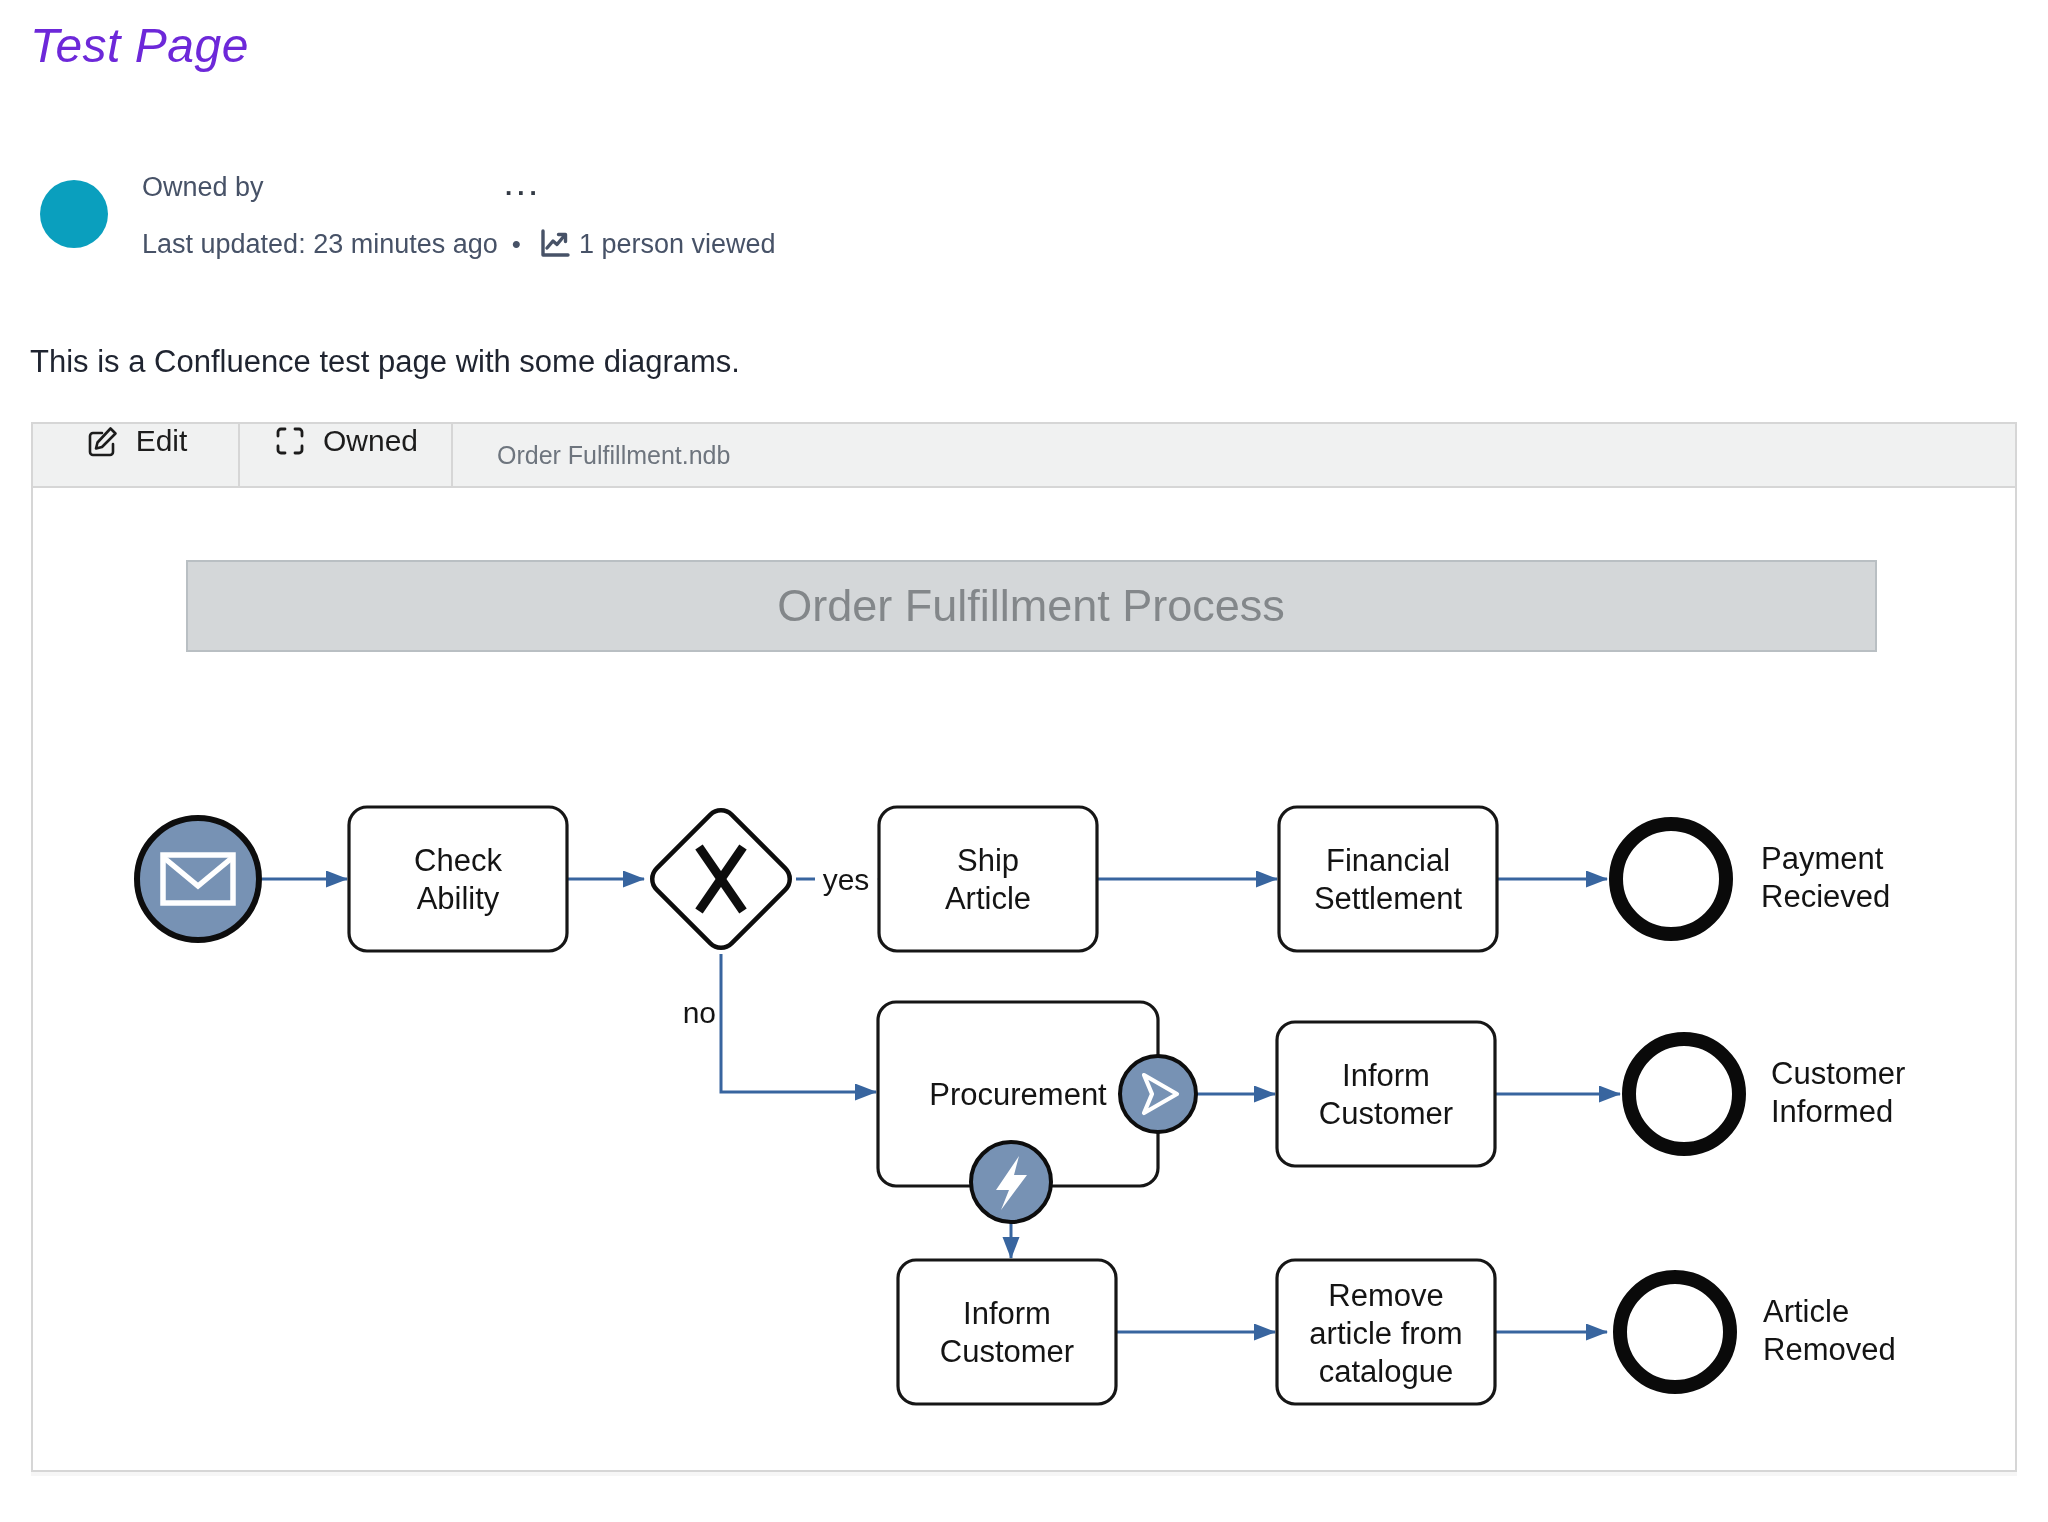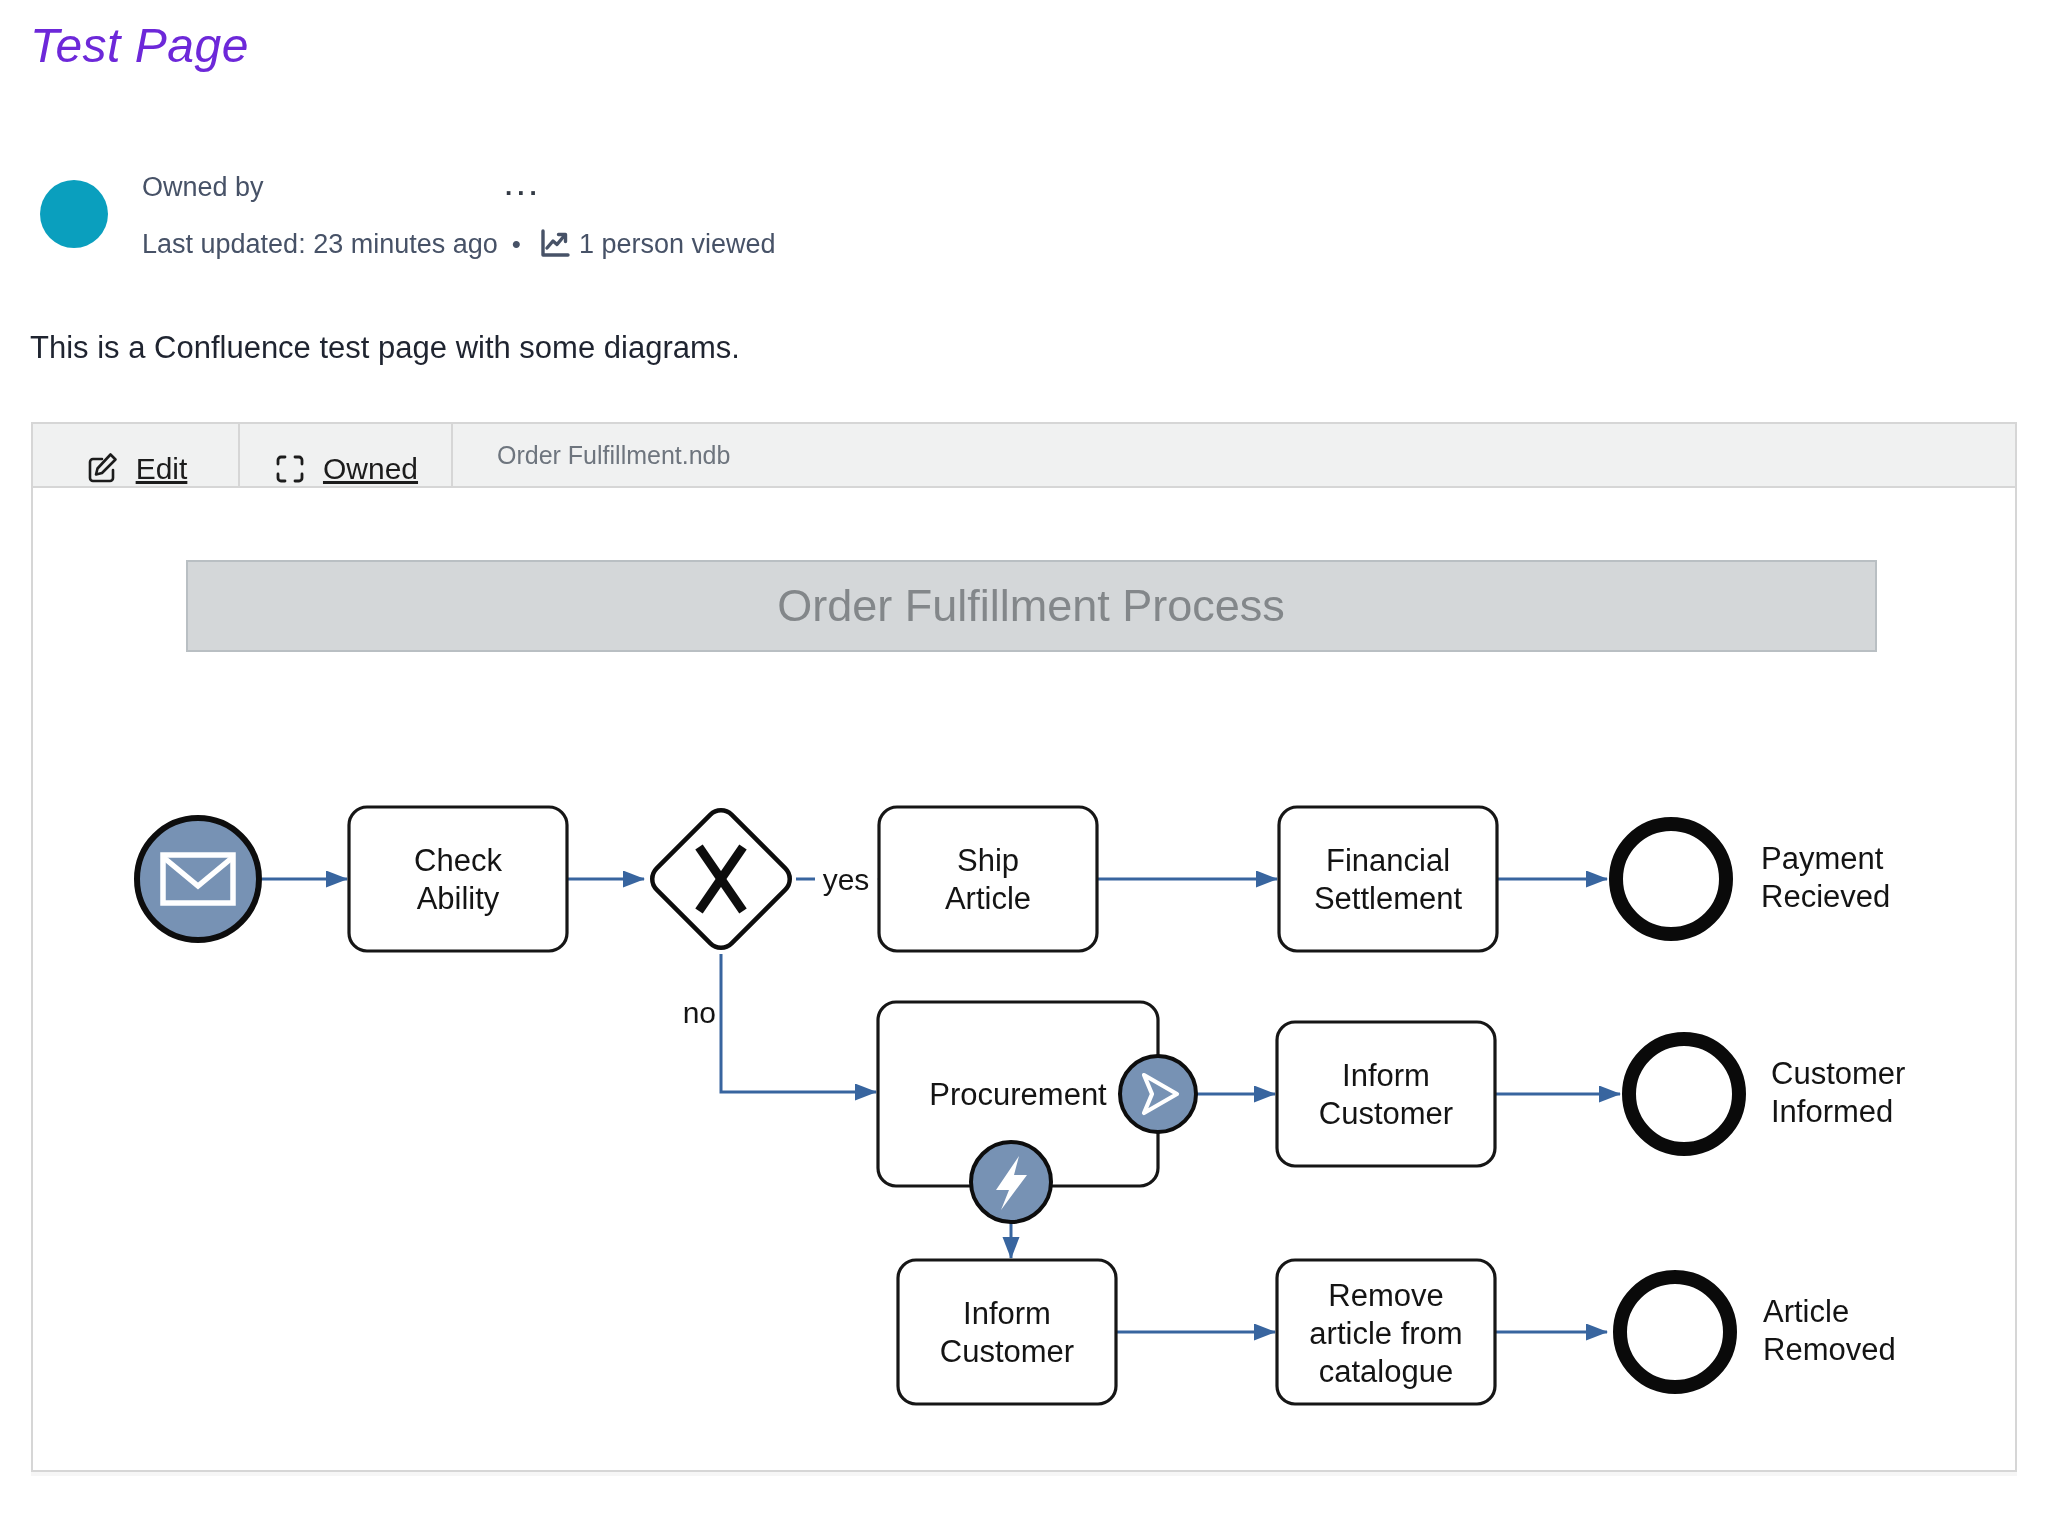--- a/index.html
+++ b/index.html
@@ -12,30 +12,30 @@
                 color:#6d28d9; letter-spacing:0.5px;font-style:italic; }
   .avatar { position:absolute; left:40px; top:180px; width:68px; height:68px;
             border-radius:50%; background:#0a9fbe; }
   .meta { position:absolute; left:142px; top:172px; color:#475267; font-size:27px; }
   .meta-line1 { display:flex; height:36px; }
   .more-btn { position:absolute; left:505px; top:168px; font-size:26px; letter-spacing:5px;
               color:#333a45; font-weight:700; cursor:pointer; line-height:36px; }
   .meta-line2 { display:flex; align-items:center; gap:14px; margin-top:16px; height:40px; }
   .meta-dot { font-size:26px; color:#475267; }
   .views { display:flex; align-items:center; gap:6px; }
-  .body-text { position:absolute; left:30px; top:330px; font-size:31px; color:#1f2430; }
+  .body-text { position:absolute; left:30px; top:344px; font-size:31px; color:#1f2430; }
 
   
   .panel { position:absolute; left:31px; top:422px; width:1986px; height:1050px;
            border:2px solid #d6d6d6; background:#fff; box-shadow:0 4px 0 rgba(0,0,0,0.035); }
   .toolbar { display:flex; align-items:stretch; height:64px; background:#f0f1f1;
              border-bottom:2px solid #d6d6d6; }
-  .tb-btn { display:flex; align-items:flex-end; justify-content:center; gap:16px;
+  .tb-btn { display:flex; align-items:flex-start; justify-content:center; gap:16px;
             border-right:2px solid #d6d6d6; cursor:pointer; font-size:30px; font-weight:500;
-            color:#1c1c1c;text-decoration:underline; }
+            color:#1c1c1c; }
   .tb-btn.edit { width:207px; }
   .tb-btn.view { width:213px; }
   .tb-file { flex:1; display:flex; align-items:center; padding-left:44px;
              font-size:25px; color:#6e757e; }
   .canvas { position:relative; width:100%; height:982px; background:#fff;padding-left:28px; }
   .canvas svg { position:absolute; left:0; top:0; }
 
   
   text { font-family:"Liberation Sans","DejaVu Sans",sans-serif; fill:#141414; }
   .node-label { font-size:31px; }

